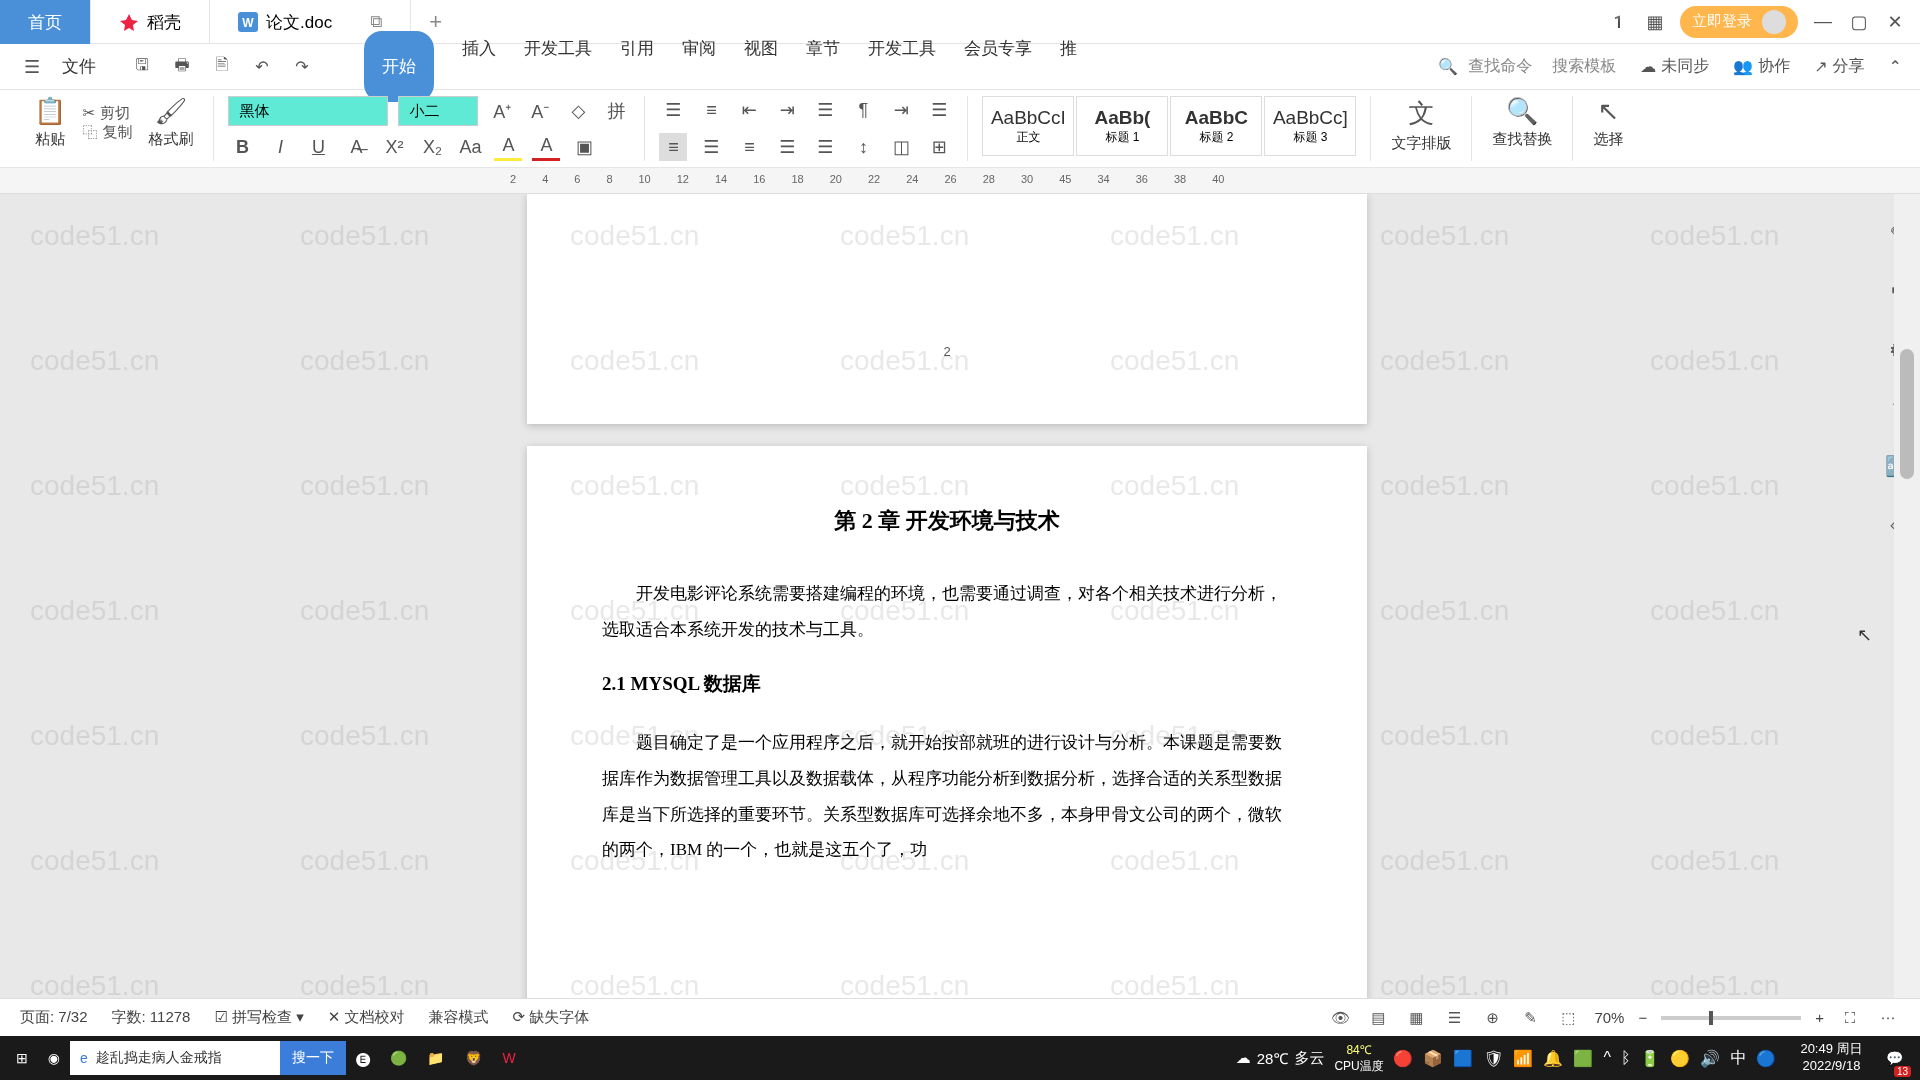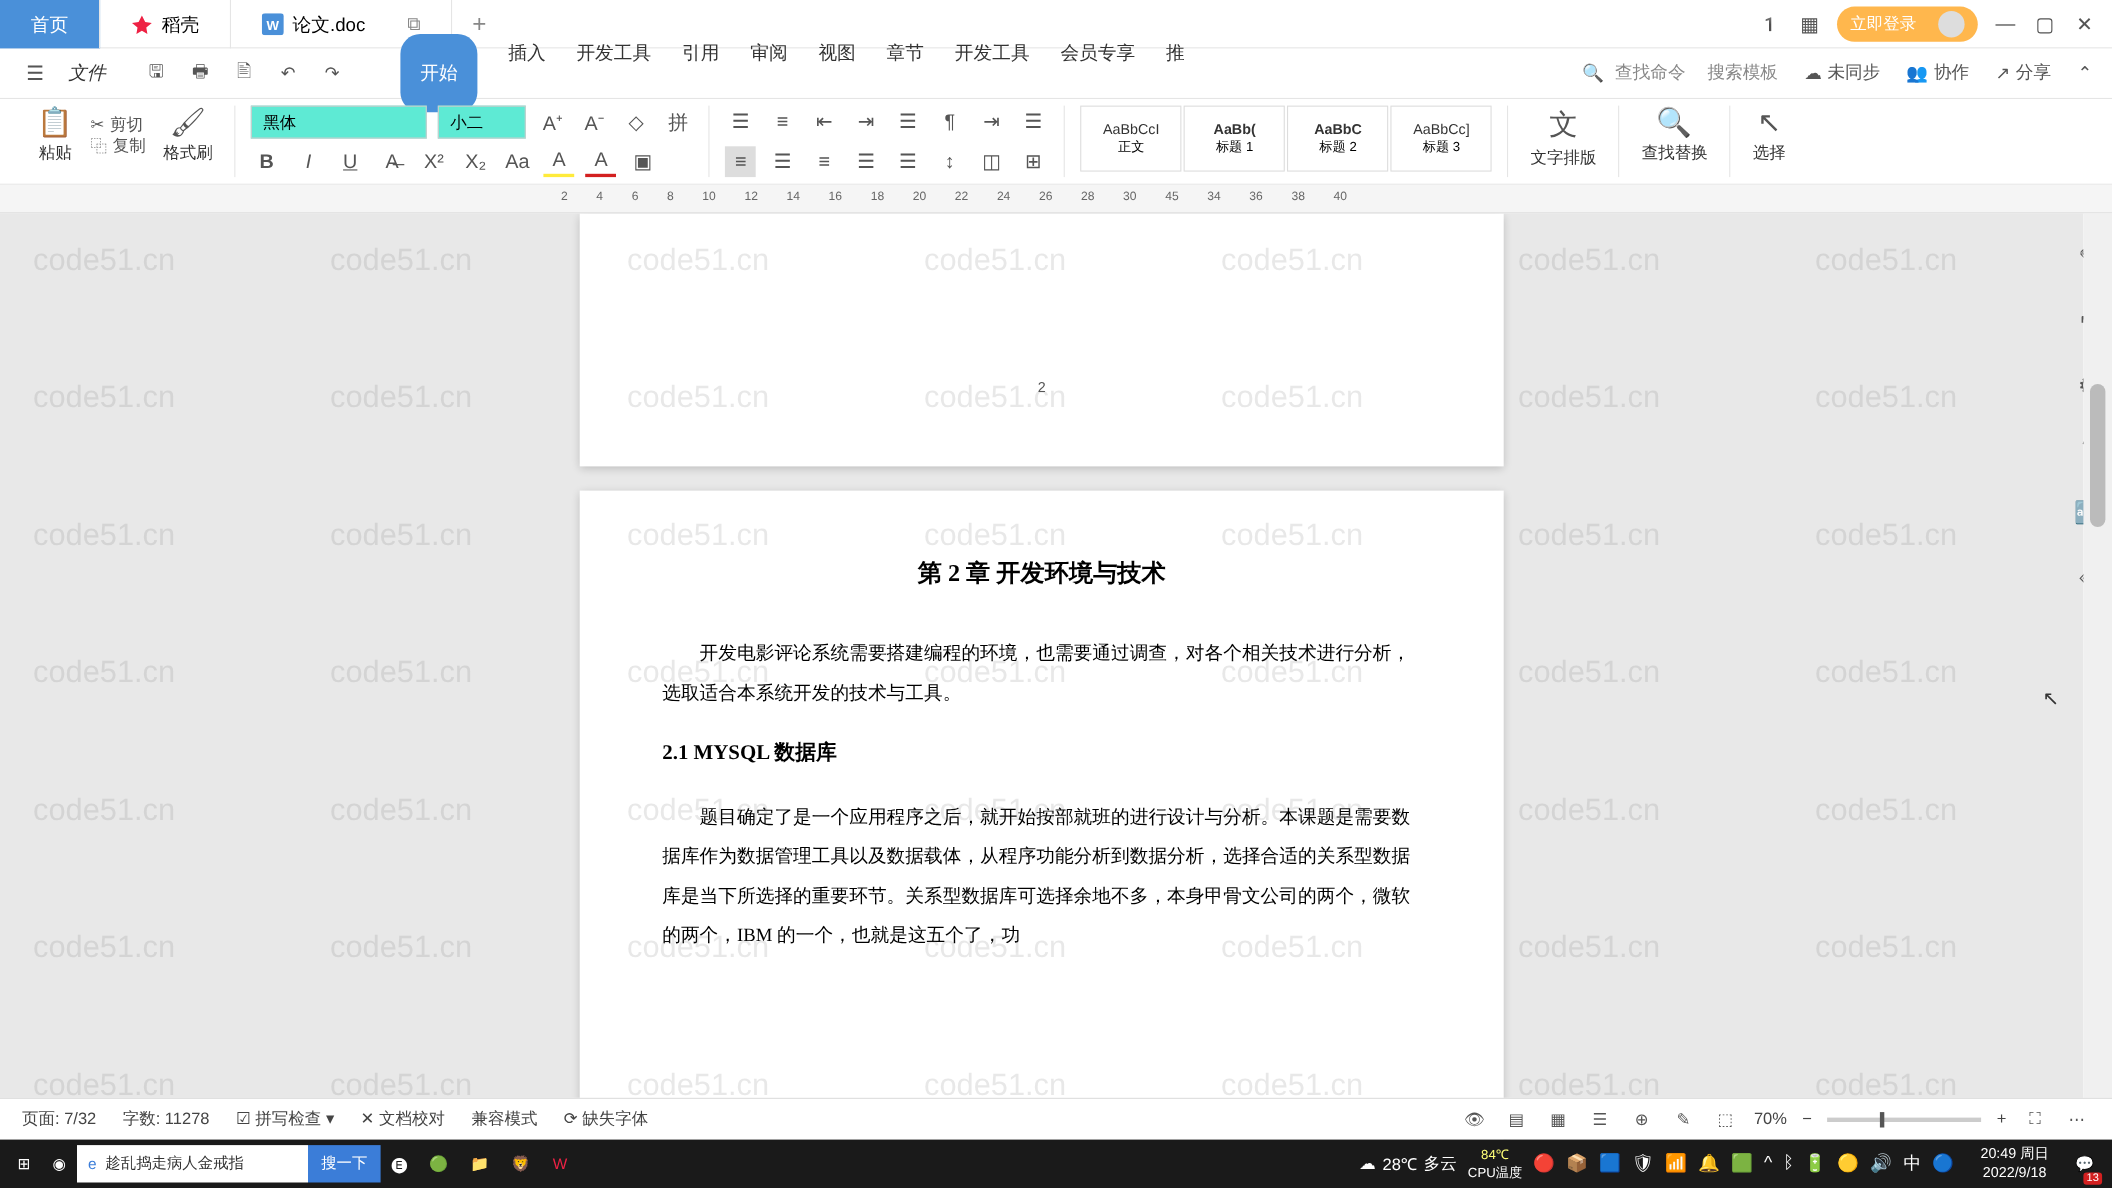--- a/index.html
+++ b/index.html
@@ -6,26 +6,26 @@
 body { width: 1920px; height: 1080px; overflow: hidden; background: #fff; position: relative; }
 
 .titlebar { height: 44px; background: #fff; display: flex; border-bottom: 1px solid #e5e5e5; }
 .tab { padding: 0 28px; height: 44px; display: flex; align-items: center; font-size: 17px; border-right: 1px solid #e5e5e5; gap: 8px; }
 .tab.active { background: #4a90d9; color: #fff; }
 .tab-icon { width: 20px; height: 20px; display: inline-flex; }
 .tab-new { padding: 0 18px; display: flex; align-items: center; font-size: 22px; color: #888; }
 .titlebar-spacer { flex: 1; }
 .titlebar-right { display: flex; align-items: center; gap: 14px; padding: 0 14px; }
 .titlebar-btn { width: 22px; height: 22px; display: flex; align-items: center; justify-content: center; color: #555; font-size: 18px; }
-.login-pill { background: #ffb74d; color: #fff; border-radius: 20px; padding: 4px 12px; display: flex; align-items: center; gap: 20px; font-size: 15px; }
+.login-pill { background: #ffb74d; color: #fff; border-radius: 20px; padding: 4px 12px; display: flex; align-items: center; gap: 10px; font-size: 15px; }
 .avatar { width: 24px; height: 24px; background: #ddd; border-radius: 50%; }
 
 .menubar { height: 46px; display: flex; align-items: center; padding: 0 18px; gap: 4px; border-bottom: 1px solid #e5e5e5; }
 .menu-icon { width: 28px; height: 28px; display: flex; align-items: center; justify-content: center; color: #555; font-size: 18px; }
-.file-menu { font-size: 17px; color: #333; padding: 0 12px; font-style: italic; }
+.file-menu { font-size: 17px; color: #333; padding: 0 12px; }
 .qat { display: flex; gap: 16px; padding: 0 18px; }
 .qat-btn { width: 24px; height: 24px; color: #555; display: flex; align-items: center; justify-content: center; }
 .ribbon-tabs { display: flex; gap: 28px; margin-left: 28px; }
 .ribbon-tab { font-size: 17px; color: #333; padding: 6px 0; }
 .ribbon-tab.active { background: #4a90d9; color: #fff; border-radius: 18px; padding: 24px 18px; }
 .menubar-right { margin-left: auto; display: flex; align-items: center; gap: 24px; }
 .search-box { display: flex; align-items: center; gap: 10px; color: #888; font-size: 16px; }
 .menu-link { color: #555; font-size: 16px; display: flex; align-items: center; gap: 5px; }
 
 .ribbon { height: 78px; background: #fff; border-bottom: 1px solid #e5e5e5; display: flex; padding: 6px 14px; }
@@ -34,21 +34,21 @@
 .rg-big { display: flex; flex-direction: column; align-items: center; gap: 3px; padding: 0 6px; }
 .rg-big-icon { font-size: 26px; color: #555; }
 .rg-big-label { font-size: 15px; color: #333; }
 .rg-small { display: flex; align-items: center; gap: 5px; font-size: 15px; color: #555; }
 .combo { border: 1px solid #ccc; height: 30px; display: flex; align-items: center; padding: 0 10px; font-size: 15px; background: #5eead4; }
 .font-combo { width: 160px; }
 .size-combo { width: 80px; }
 .fmt-btn { width: 28px; height: 28px; display: flex; align-items: center; justify-content: center; color: #555; font-size: 18px; }
 .styles { display: flex; gap: 2px; }
 .style-item { width: 92px; height: 60px; border: 1px solid #ddd; display: flex; flex-direction: column; align-items: center; justify-content: center; font-size: 12px; }
-.style-preview { font-size: 13px; color: #333; }
+.style-preview { font-size: 19px; color: #333; }
 
 .ruler { height: 26px; background: #f5f5f5; border-bottom: 1px solid #ddd; position: relative; font-size: 11px; color: #666; }
 .ruler-marks { position: absolute; left: 510px; display: flex; gap: 26px; top: 5px; }
 
 .doc-area { position: absolute; top: 194px; bottom: 44px; left: 0; right: 26px; background: #e8e8e8; overflow: hidden; }
 .page { width: 840px; margin: 0 auto; background: #fff; box-shadow: 0 2px 8px rgba(0,0,0,.2); padding: 60px 75px; position: relative; }
 .page1 { height: 230px; margin-bottom: 22px; padding-top: 150px; }
 .page1 .pgnum { text-align: center; font-size: 13px; color: #555; }
 .watermark-big { color: #d32020; font-size: 39px; font-weight: 700; text-align: center; margin-bottom: 42px; font-family: SimSun; }
 .chapter-title { text-align: center; font-family: SimSun; font-size: 22px; font-weight: 700; margin-bottom: 40px; }

